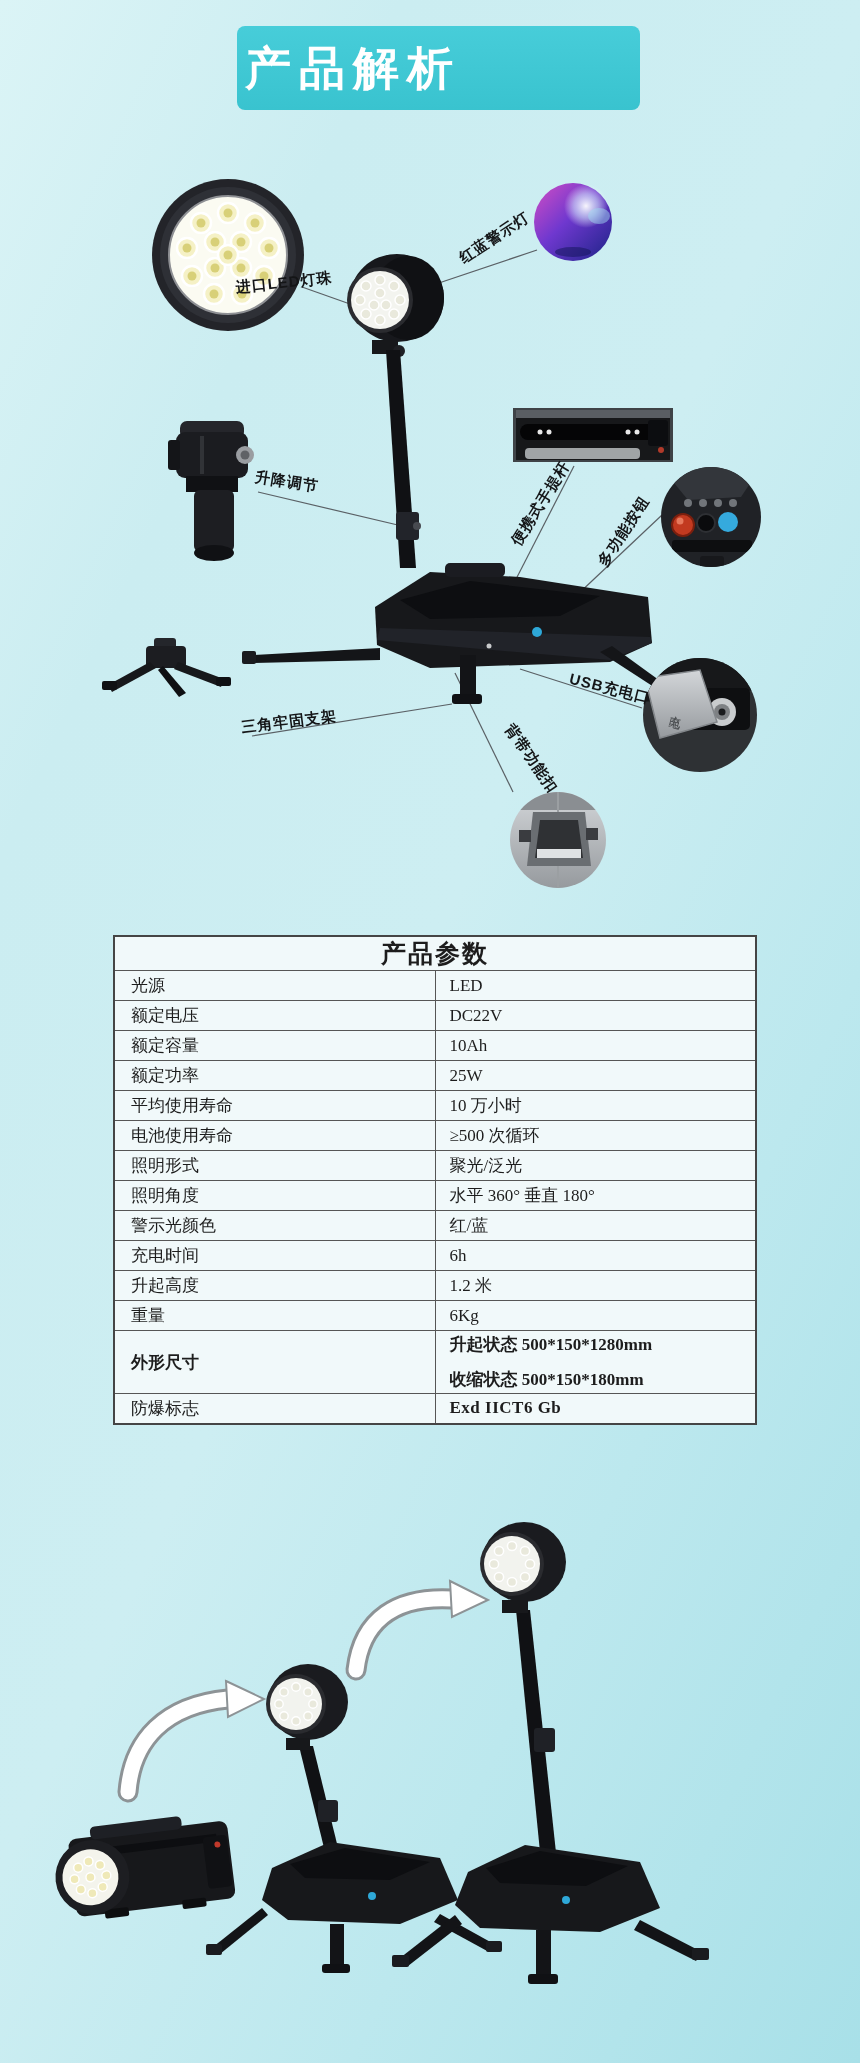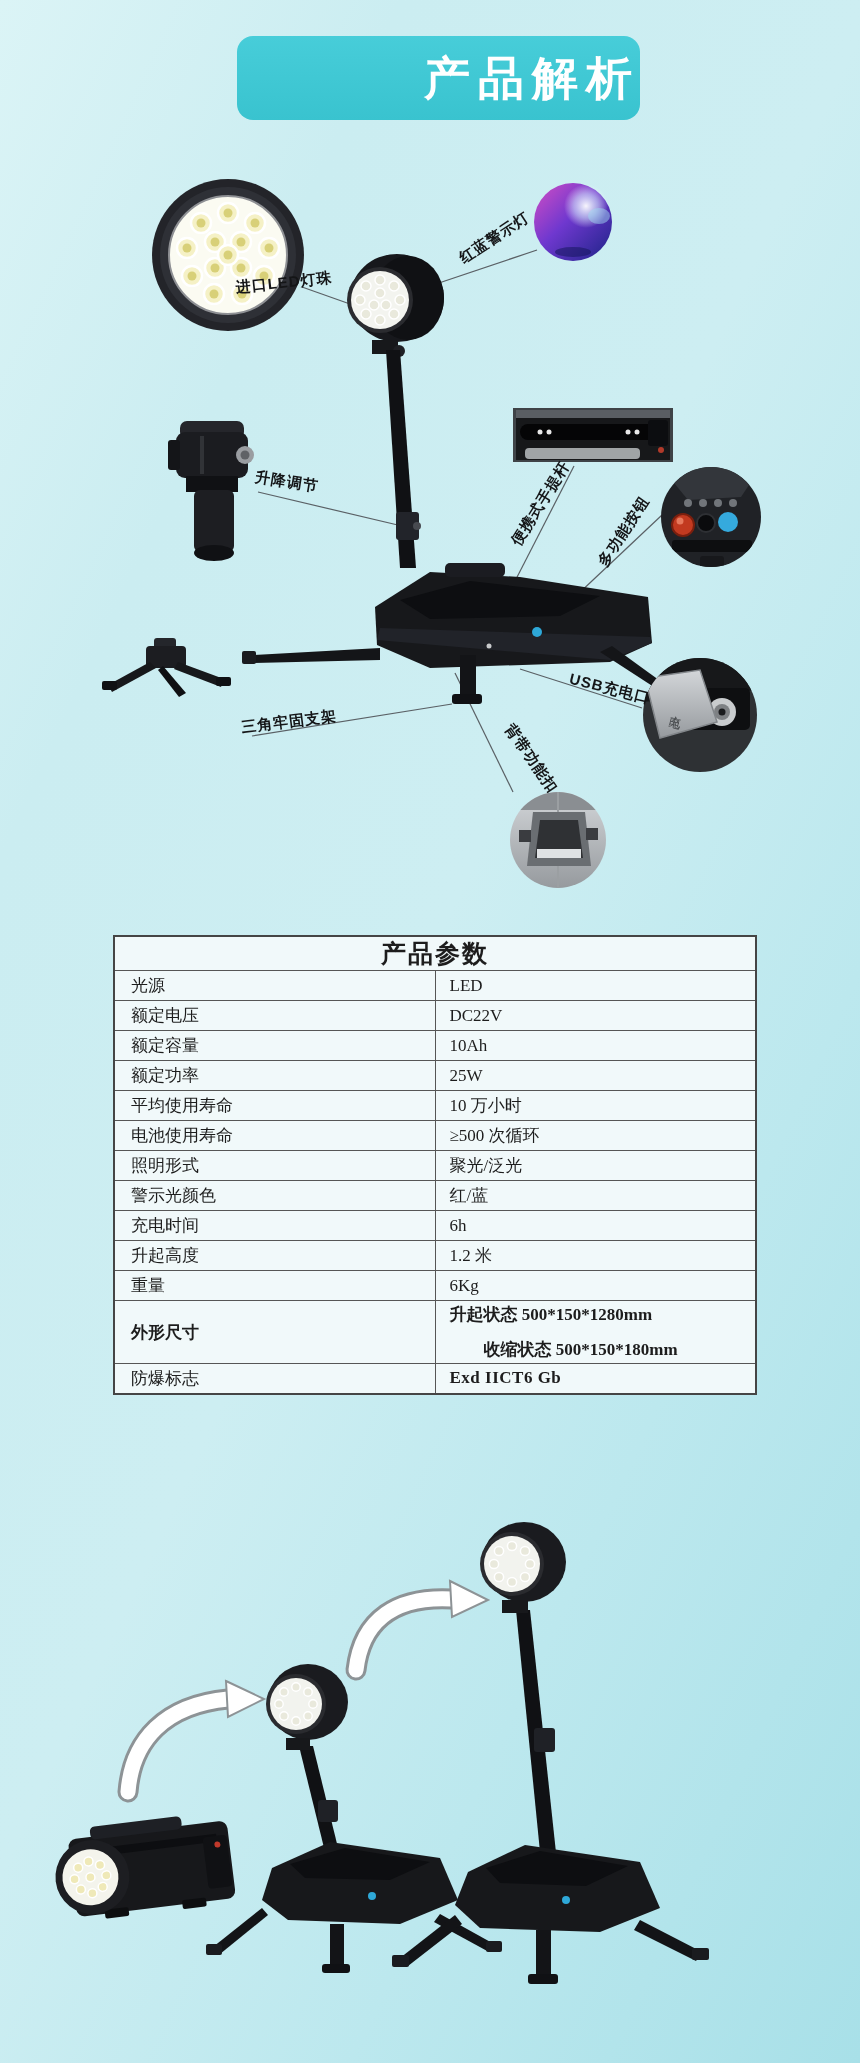--- a/index.html
+++ b/index.html
@@ -3,23 +3,23 @@
 <meta charset="utf-8">
 <style>
   * { margin:0; padding:0; box-sizing:border-box; }
   html,body { background:#ffffff; }
   .page {
     position:relative; width:860px; height:2063px; overflow:hidden;
     font-family:"Liberation Sans", sans-serif;
     background:linear-gradient(115deg,#dbf4f6 0%,#cbedf1 22%,#cdeef2 48%,#bce8ee 72%,#a8e0e8 100%);
   }
   .banner {
-    position:absolute; left:237px; top:36px; width:403px; height:84px;
+    position:absolute; left:237px; top:26px; width:403px; height:84px;
     background:linear-gradient(180deg,#47cdd9 0%,#39c3cf 100%);
-    border-radius:16px; display:flex; align-items:center; justify-content:flex-end;
+    border-radius:8px; display:flex; align-items:center; justify-content:flex-start;
   }
   .banner-title {
     color:#ffffff; font-size:46px; font-weight:bold; letter-spacing:8px;
     text-indent:8px; line-height:1;
   }
   .scene { position:absolute; left:0; top:0; }
   .callout {
     position:absolute; font-size:15px; font-weight:600; color:#141517;
     white-space:nowrap; transform-origin:center; line-height:1; letter-spacing:1px;
   }
@@ -33,21 +33,21 @@
     height:32px; font-size:25px; font-weight:bold; text-align:center;
     border:1px solid #565656; letter-spacing:2px;
   }
   table.spec td {
     height:30px; font-size:17px; border:1px solid #565656; vertical-align:middle;
   }
   table.spec td.label { width:223px; padding-left:16px; }
   table.spec td.value { padding-left:14px; }
   table.spec tr.tall td { height:62px;font-weight:bold; }
   table.spec tr.tall td.value div { line-height:27px; }
-  table.spec tr.tall td.value div + div { margin-top:8px;margin-left:34px; }
+  table.spec tr.tall td.value div + div { margin-top:8px; }
   .sans-bold { font-family:Liberation Serif, serif; font-weight:700; font-size:18px; letter-spacing:0.5px; }
 </style>
 </head>
 <body>
 
 <div class="page">
 
   <div class="banner">
     <div class="banner-title">产品解析</div>
   </div>
@@ -296,20 +296,24 @@
           </tr>
       <tr>
             <td class="label">电池使用寿命</td>
             <td class="value">≥500 次循环</td>
           </tr>
       <tr>
             <td class="label">照明形式</td>
             <td class="value">聚光/泛光</td>
           </tr>
       <tr>
+            <td class="label">照明角度</td>
+            <td class="value">水平 360° 垂直 180°</td>
+          </tr>
+      <tr>
             <td class="label">警示光颜色</td>
             <td class="value">红/蓝</td>
           </tr>
       <tr>
             <td class="label">充电时间</td>
             <td class="value">6h</td>
           </tr>
       <tr>
             <td class="label">升起高度</td>
             <td class="value">1.2 米</td>

